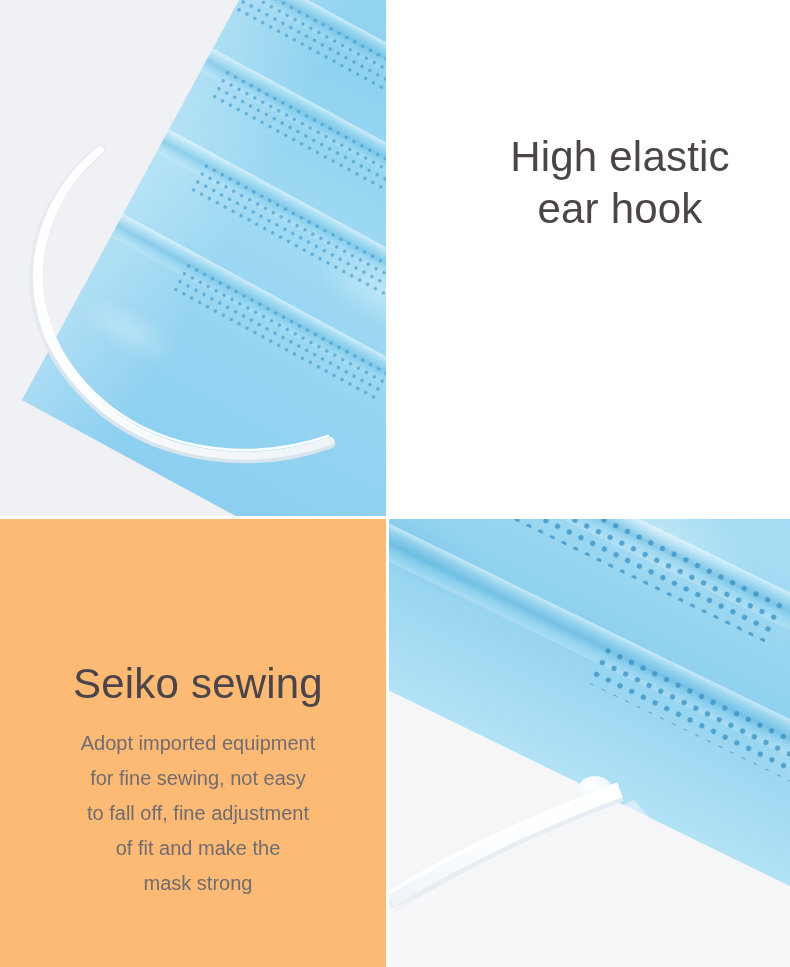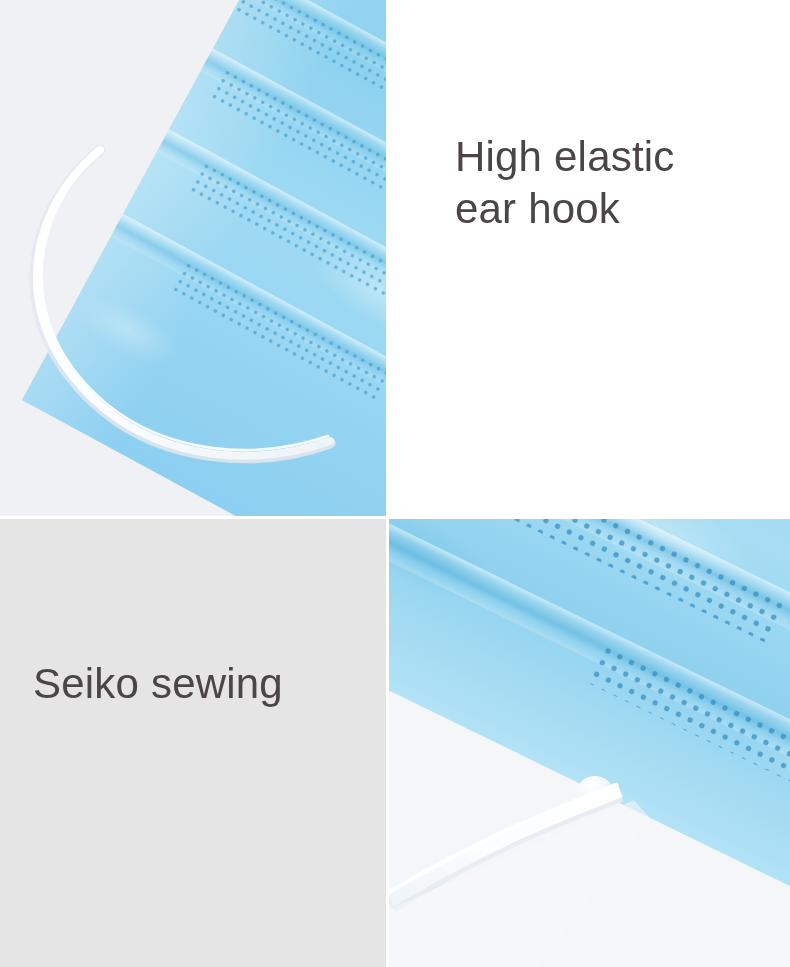--- a/index.html
+++ b/index.html
@@ -12,28 +12,28 @@
   }
   #page {
     position:relative;
     width:790px; height:967px;
     display:grid;
     grid-template-columns:388px 402px;
     grid-template-rows:518px 449px;
     background:#ffffff;
   }
 
-  .panel { position:relative; overflow:hidden; }
+  .panel { position:relative; overflow:hidden;text-align:center; }
 
   
   .text-panel { background:#ffffff; }
   .tp-inner { position:absolute; }
   #panel-tr .tp-inner { left:67px; top:131px; width:330px; }
   #panel-bl .tp-inner { left:33px; top:655px; width:330px; top:auto; }
-  #panel-bl { background:#e5e5e5; }
+  #panel-bl { background:#fdba74; }
   #panel-bl .tp-inner { left:33px; top:140px; }
 
   .feature-title {
     font-size:42px;
     font-weight:300;
     color:#4b4549;
     line-height:52px;
     letter-spacing:0.2px;
     white-space:pre-line;
   }
@@ -199,20 +199,25 @@
   <div class="panel text-panel" id="panel-tr">
     <div class="tp-inner">
       <div class="feature-title">High elastic
 ear hook</div>
     </div>
   </div>
 
   <div class="panel text-panel" id="panel-bl">
     <div class="tp-inner">
       <div class="feature-title">Seiko sewing</div>
+      <div class="feature-body">Adopt imported equipment
+for fine sewing, not easy
+to fall off, fine adjustment
+of fit and make the
+mask strong</div>
     </div>
   </div>
 
   <div class="panel" id="panel-br">
     <div class="br-stage">
 
       <div class="br-mask">
 
         <div class="br-pleat" style="top:118px;"></div>
         <div class="br-pleat" style="top:236px;"></div>

